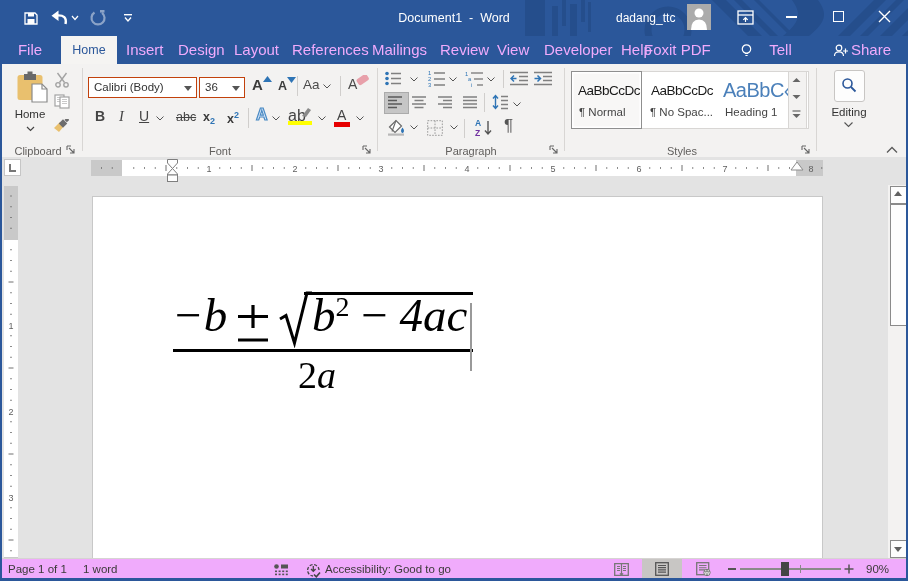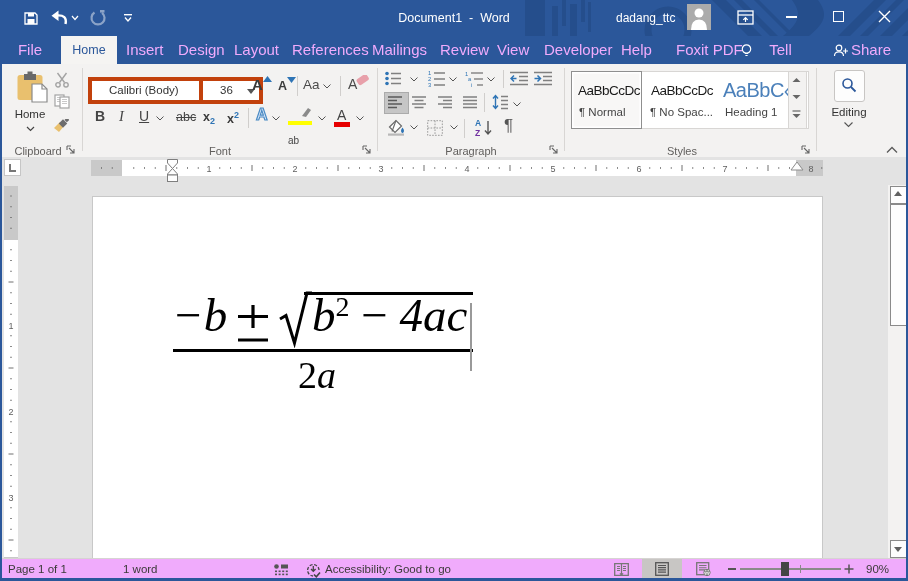--- a/index.html
+++ b/index.html
@@ -24,21 +24,21 @@
 
 #docarea{position:absolute;top:185px;left:0;width:908px;height:373px;background:#e3e3e3;overflow:hidden;}
 #page{position:absolute;top:12px;left:93px;width:729px;height:361px;background:#fff;outline:1px solid #c8c8c8;}
 
 #statusbar{position:absolute;top:558px;left:0;width:908px;height:20px;background:#f0abfc;border-top:1px solid #d6d4d2;color:#3b3a39;font-size:11.5px;}
 #statusbar .it{position:absolute;top:0;height:20px;line-height:20px;}
 
 #bord-l{position:absolute;left:0;top:36px;width:2px;height:545px;background:#2b579a;z-index:50;}
 #bord-r{position:absolute;right:0;top:36px;width:2px;height:545px;background:#2b579a;z-index:50;}
 #bord-b{position:absolute;left:0;top:578px;width:908px;height:3px;background:#2b579a;z-index:50;}
-.combo{position:absolute;background:#fff;border:4px solid #c2410c;font-size:11.5px;color:#333;padding-left:12px;}
+.combo{position:absolute;background:#fff;border:1px solid #c2410c;font-size:11.5px;color:#333;}
 .sep{position:absolute;width:1px;background:#d0cecc;}
 </style>
 </head>
 <body>
 <div id="win">
 
 <div id="titlebar">
   <svg class="abs" style="left:500px;top:0" width="408" height="36" viewBox="0 0 408 36">
     <g fill="#254e8c" stroke="none">
       <rect x="25" y="0" width="20" height="36"></rect>
@@ -112,21 +112,21 @@
   <div id="hometab">Home</div>
   <div class="tab" style="left:126px;width:32px;">Insert</div>
   <div class="tab" style="left:178px;width:36px;">Design</div>
   <div class="tab" style="left:234px;width:38px;">Layout</div>
   <div class="tab" style="left:292px;width:61px;">References</div>
   <div class="tab" style="left:372px;width:48px;">Mailings</div>
   <div class="tab" style="left:440px;width:37px;">Review</div>
   <div class="tab" style="left:497px;width:27px;">View</div>
   <div class="tab" style="left:544px;width:54px;">Developer</div>
   <div class="tab" style="left:621px;width:25px;">Help</div>
-  <div class="tab" style="left:644px;width:58px;white-space:nowrap;margin-left:32px;">Foxit PDF</div>
+  <div class="tab" style="left:644px;width:58px;white-space:nowrap;">Foxit PDF</div>
   <svg class="abs" style="left:740px;top:7px" width="13" height="15" viewBox="0 0 13 15">
     <circle cx="6.5" cy="6" r="4.2" fill="none" stroke="#fff" stroke-width="1.2"></circle>
     <path d="M5 10.5 h3 M5.4 12.5 h2.2" stroke="#fff" stroke-width="1.2"></path>
   </svg>
   <div class="tab" style="left:757px;width:47px;">Tell me</div>
   <svg class="abs" style="left:833px;top:8px" width="16" height="13" viewBox="0 0 16 13">
     <circle cx="6" cy="4" r="2.8" fill="none" stroke="#fff" stroke-width="1.2"></circle>
     <path d="M1.5 12 Q1.5 7.8 6 7.8 Q10.5 7.8 10.5 12" fill="none" stroke="#fff" stroke-width="1.2"></path>
     <path d="M12.5 4.5 v5 M10 7 h5" stroke="#fff" stroke-width="1.2"></path>
   </svg>
@@ -216,21 +216,21 @@
         </svg>
     <div class="abs" style="left:176px;top:46px;font-size:12.5px;color:#444;text-decoration:line-through;">abc</div>
     <div class="abs" style="left:203px;top:46px;font-size:12.5px;font-weight:bold;color:#3b3b3b;">x<span style="font-size:9px;color:#2e74b5;vertical-align:-3px;">2</span></div>
     <div class="abs" style="left:227px;top:46px;font-size:12.5px;font-weight:bold;color:#3b3b3b;">x<span style="font-size:9px;color:#2e74b5;vertical-align:5px;">2</span></div>
     <div class="sep" style="left:248px;top:44px;height:20px;"></div>
     <div class="abs" style="left:256px;top:42px;font-size:16px;font-weight:bold;color:#ddeafc;-webkit-text-stroke:1.2px #4a8bc4;">A</div>
     <svg class="abs" style="left:272px;top:52px" width="8" height="5" viewBox="0 0 8 5">
           <path d="M0.5 0.5 L4 4 L7.5 0.5" fill="none" stroke="#555" stroke-width="1"></path>
         </svg>
 
-    <div class="abs" style="left:288px;top:43px;font-size:10px;color:#444;margin-top:28px;">ab</div>
+    <div class="abs" style="left:288px;top:43px;font-size:16px;color:#444;">ab</div>
     <svg class="abs" style="left:300px;top:42px" width="12" height="12" viewBox="0 0 12 12">
           <path d="M2 10 L8 2 L11 4 L6 11 Z" fill="#8a8a8a"></path>
         </svg>
     <div class="abs" style="left:288px;top:57px;width:24px;height:4px;background:#ffff00;"></div>
     <svg class="abs" style="left:318px;top:52px" width="8" height="5" viewBox="0 0 8 5">
           <path d="M0.5 0.5 L4 4 L7.5 0.5" fill="none" stroke="#555" stroke-width="1"></path>
         </svg>
 
     <div class="abs" style="left:337px;top:43px;font-size:14px;color:#444;">A</div>
     <div class="abs" style="left:334px;top:58px;width:16px;height:4.5px;background:#e60000;"></div>
@@ -454,21 +454,21 @@
     <div class="abs" style="left:890px;top:19px;width:15px;height:120px;background:#fdfdfd;border:1px solid #8a8a8a;"></div>
     <div class="abs" style="left:890px;top:355px;width:15px;height:16px;background:#fdfdfd;border:1px solid #8a8a8a;"></div>
     <svg class="abs" style="left:894px;top:361px" width="8" height="6" viewBox="0 0 8 6">
           <path d="M4 6 L8 1 L0 1 Z" fill="#606060"></path>
         </svg>
   </div>
 </div>
 
 <div id="statusbar">
   <div class="it" style="left:8px;">Page 1 of 1</div>
-  <div class="it" style="left:83px;margin-left:40px;">1 word</div>
+  <div class="it" style="left:83px;">1 word</div>
   <div class="it" style="left:325px;">Accessibility: Good to go</div>
   <div class="it" style="left:866px;">90%</div>
 
   <svg class="abs" style="left:274px;top:5px" width="15" height="13" viewBox="0 0 15 13">
     <circle cx="2.5" cy="2.5" r="2.3" fill="#555"></circle>
     <rect x="7" y="0.5" width="7" height="4" fill="#555"></rect>
     <g fill="#555">
           <rect x="1" y="6.5" width="2" height="1.6"></rect>
           <rect x="4.6" y="6.5" width="2" height="1.6"></rect>
           <rect x="8.2" y="6.5" width="2" height="1.6"></rect>

